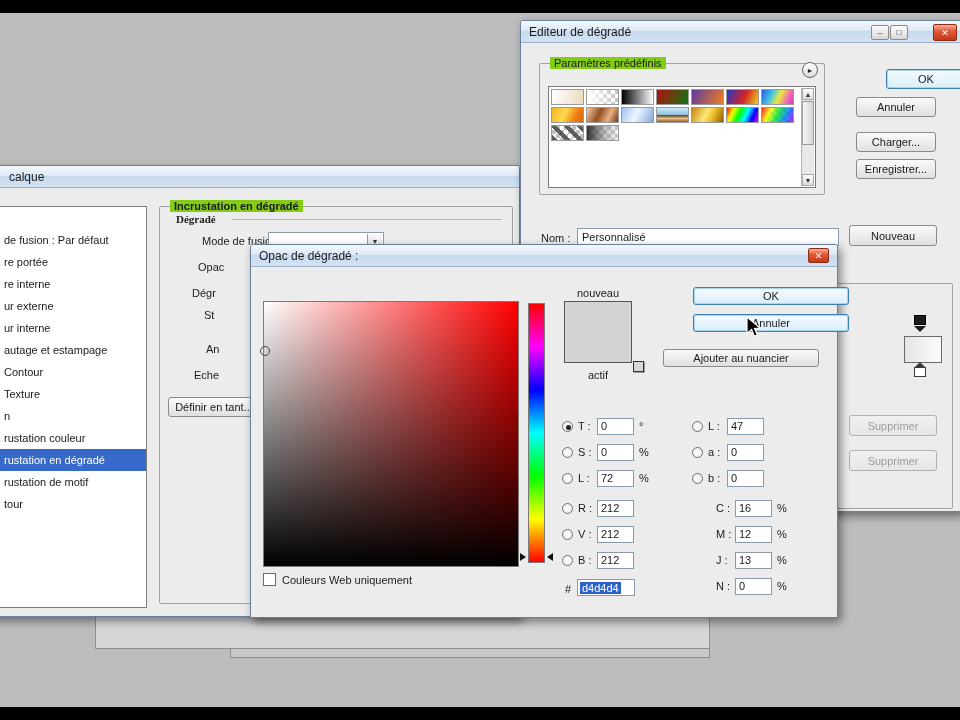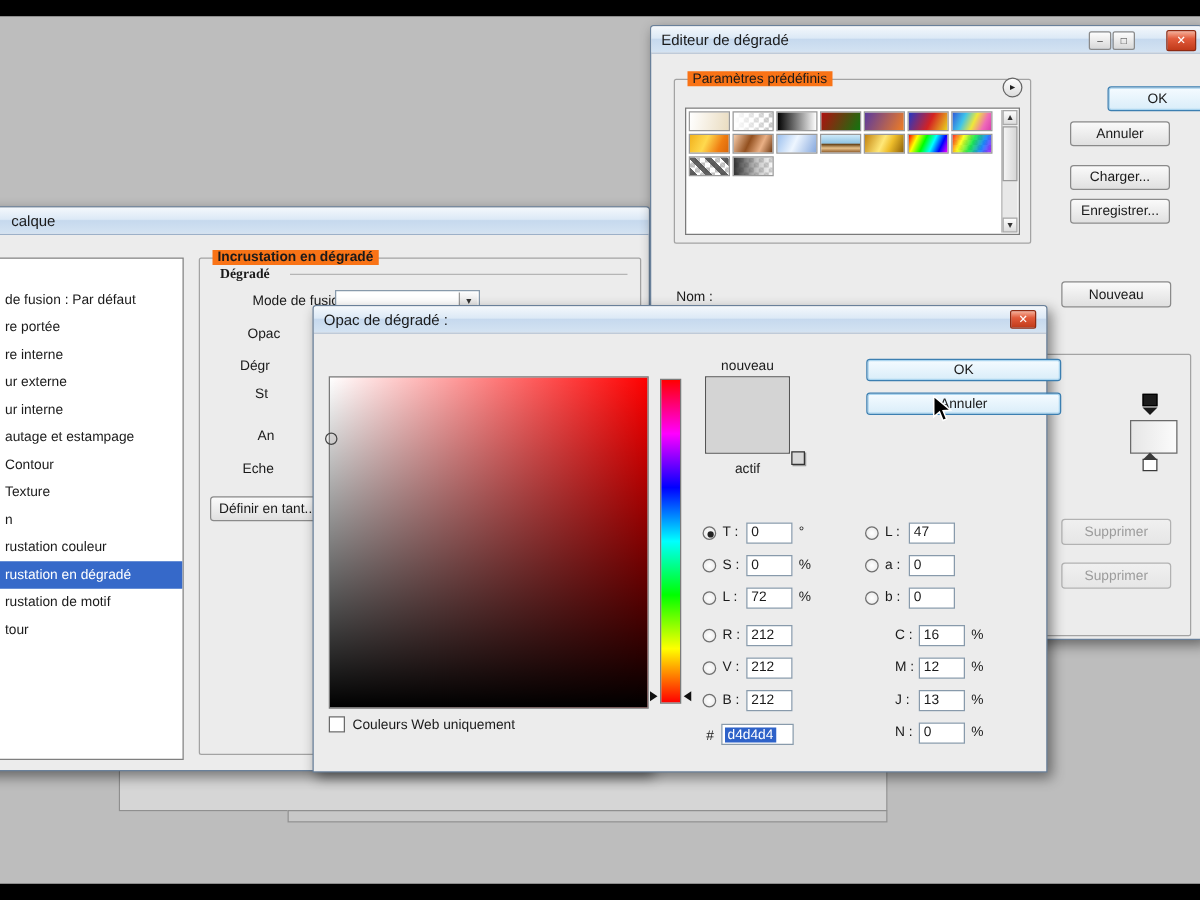--- a/index.html
+++ b/index.html
@@ -10,21 +10,21 @@
   }
   .abs { position:absolute; }
   .letterbox { position:absolute; left:0; width:960px; background:#000; z-index:50; }
   .win { position:absolute; background:#ececec; border:1px solid #69809a; box-shadow:3px 4px 10px rgba(0,0,0,.45); border-radius:3px 3px 0 0; }
   .titlebar { position:relative; height:22px; background:linear-gradient(180deg,#f4f8fc,#dce9f6 45%,#c6d9ee 50%,#d4e3f2); border-bottom:1px solid #9cb0c8; display:flex; align-items:center; padding:0 8px; font-size:12px; border-radius:2px 2px 0 0; }
   .btn { position:absolute; display:flex; align-items:center; justify-content:center; background:linear-gradient(180deg,#fafafa,#e0e0e0); border:1px solid #8a8a8a; border-radius:3px; font-size:11px; }
   .btn.focus { border-color:#3c7fb1; background:linear-gradient(180deg,#f5fbff,#d9edf9); box-shadow:inset 0 0 0 1px #abd5ef;margin-left:30px; }
   .btn.disabled { color:#9c9c9c; background:linear-gradient(180deg,#f0f0f0,#e6e6e6); border-color:#b2b2b2; }
   .input { position:absolute; background:#fff; border:1px solid #889aab; font-size:11px; padding:1px 4px; display:flex; align-items:center; }
   .groupbox { position:absolute; border:1px solid #a3a3a3; border-radius:2px; }
-  .legend { position:absolute; top:-7px; left:10px; background:#f97316; padding:0 4px; font-weight:bold; }
+  .legend { position:absolute; top:-7px; left:10px; background:#84cc16; padding:0 4px; font-weight:bold; }
   .lbl { position:absolute; white-space:nowrap; }
   .hline { position:absolute; border-top:1px solid #b5b5b5; }
   .listbox { position:absolute; background:#fff; border:1px solid #7f7f7f; overflow:hidden; padding-top:22px; }
   .ls-item { height:22px; line-height:22px; padding-left:34px; white-space:nowrap; overflow:hidden; }
   .ls-item.sel { background:#3669c9; color:#fff; }
   .inset { position:absolute; background:#fff; border:1px solid #7a7a7a; }
   .swatch { width:33px; height:16px; margin:1px; border:1px solid #9a9a9a; display:inline-block; vertical-align:top; }
   .vscroll { position:absolute; top:1px; right:1px; bottom:1px; width:13px; background:#e8e8e8; border-left:1px solid #b5b5b5; }
   .sarr { position:absolute; left:0; width:12px; height:12px; font-size:7px; line-height:12px; text-align:center; color:#333; background:linear-gradient(#fdfdfd,#dcdcdc); border:1px solid #a8a8a8; }
   .sthumb { position:absolute; top:13px; left:0; width:12px; height:44px; background:linear-gradient(90deg,#f4f4f4,#d6d6d6); border:1px solid #9a9a9a; }
@@ -110,20 +110,21 @@
       </div>
     </div>
   </div>
 
   <div class="btn focus" style="left:335px;top:48px;width:80px;height:20px;">OK</div>
   <div class="btn" style="left:335px;top:76px;width:80px;height:20px;">Annuler</div>
   <div class="btn" style="left:335px;top:111px;width:80px;height:20px;">Charger...</div>
   <div class="btn" style="left:335px;top:138px;width:80px;height:20px;">Enregistrer...</div>
 
   <span class="lbl" style="left:20px;top:211px;">Nom :</span>
+  <div class="input" style="left:56px;top:207px;width:262px;height:18px;">Personnalisé</div>
   <div class="btn" style="left:328px;top:204px;width:88px;height:21px;">Nouveau</div>
 
   <div class="groupbox" style="left:18px;top:262px;width:414px;height:226px;"></div>
   <div class="stop-op" style="left:393px;top:294px;"></div>
   <div class="abs" style="left:383px;top:315px;width:38px;height:27px;background:linear-gradient(90deg,#e6e6e6,#fbfbfb);border:1px solid #6a6a6a;"></div>
   <div class="stop-col" style="left:393px;top:346px;"></div>
   <div class="btn disabled" style="left:328px;top:394px;width:88px;height:21px;">Supprimer</div>
   <div class="btn disabled" style="left:328px;top:429px;width:88px;height:21px;">Supprimer</div>
 </div>
 
@@ -144,20 +145,21 @@
   <span class="lbl" style="left:313px;top:42px;width:68px;text-align:center;">nouveau</span>
   <div class="abs" style="left:313px;top:56px;width:68px;height:62px;border:1px solid #555;">
     <div style="height:50%;background:#d4d4d4;"></div>
     <div style="height:50%;background:#d4d4d4;"></div>
   </div>
   <span class="lbl" style="left:313px;top:124px;width:68px;text-align:center;">actif</span>
   <div class="abs" style="left:382px;top:116px;width:11px;height:11px;background:#d8d8d8;border:1px solid #333;box-shadow:1px 1px 0 #999;"></div>
 
   <div class="btn focus" style="left:412px;top:42px;width:156px;height:18px;">OK</div>
   <div class="btn focus" style="left:412px;top:69px;width:156px;height:18px;">Annuler</div>
+  <div class="btn" style="left:412px;top:104px;width:156px;height:18px;">Ajouter au nuancier</div>
 
   <div class="abs" style="left:311px;top:168px;">
       <div class="crow">
         <span class="radio on"></span>
         <span class="flabel">T :</span>
         <span class="finput">0</span>
         <span class="fsuffix">°</span>
       </div>
       <div class="crow">
         <span class="radio"></span>

